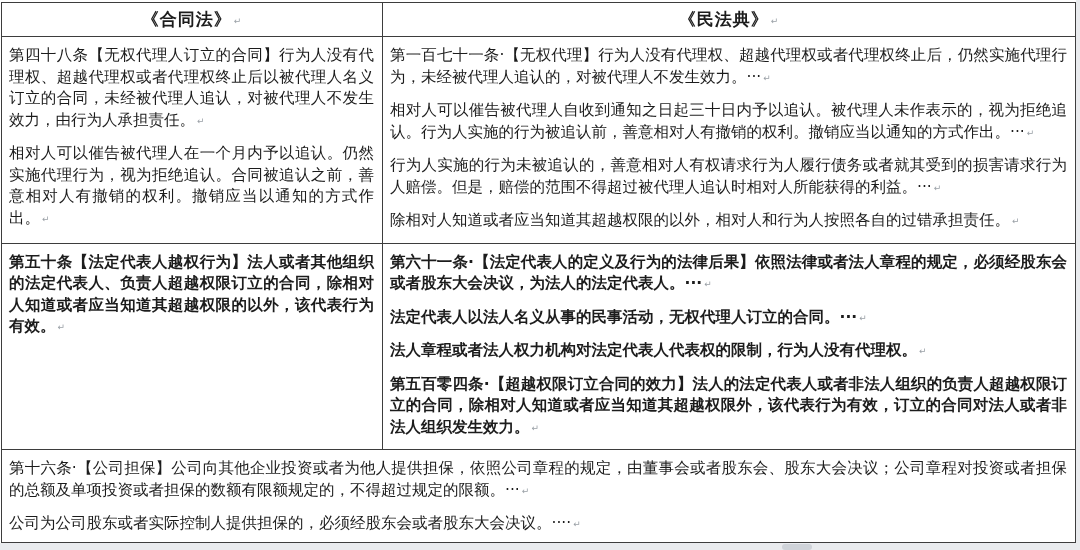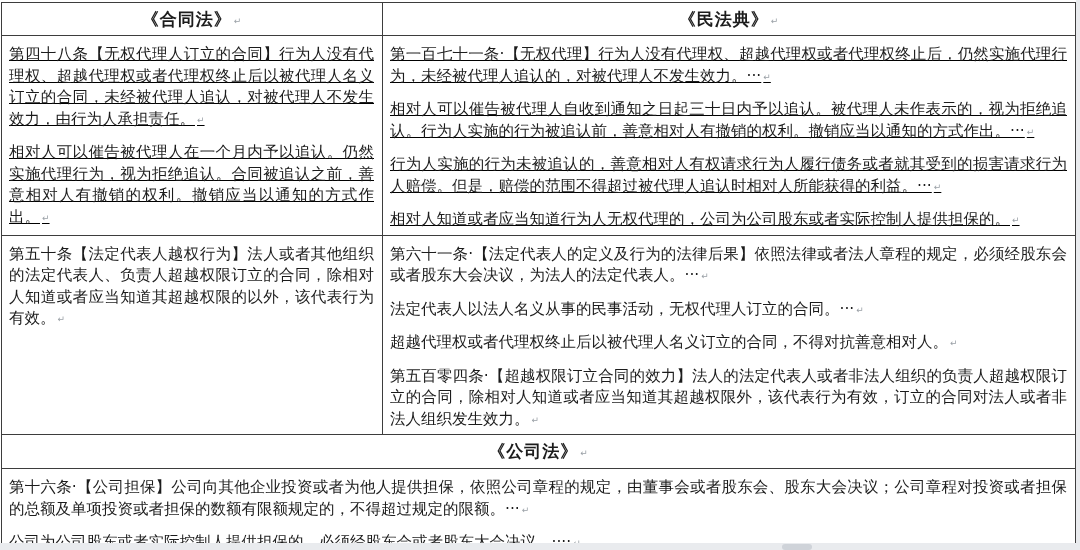--- a/index.html
+++ b/index.html
@@ -32,22 +32,22 @@
   }
   table.law-table th {
     font-size: 17px;
     font-weight: bold;
     text-align: center;
     vertical-align: middle;
     padding: 4px 0;
     letter-spacing: 1px;
   }
   tr.header-row   { height: 33px; }
-  tr.body-row-1   { height: 197px; text-decoration: underline; }
-  tr.body-row-2   { height: 191px; }
+  tr.body-row-1   { height: 197px; }
+  tr.body-row-2   { height: 191px; font-weight: bold; }
   tr.company-head { height: 34px; }
   tr.company-body { height: 86px; }
   p.para {
     font-size: 15.5px;
     line-height: 21.5px;
     text-align: justify;
     margin: 5px 0 11px 0;
     color: #1c1c1c;
   }
   p.para:last-child { margin-bottom: 0; }
@@ -96,41 +96,36 @@
 
     <tr class="body-row-1">
       <td>
         <p class="para">第四十八条【无权代理人订立的合同】行为人没有代理权、超越代理权或者代理权终止后以被代理人名义订立的合同，未经被代理人追认，对被代理人不发生效力，由行为人承担责任。</p>
         <p class="para">相对人可以催告被代理人在一个月内予以追认。仍然实施代理行为，视为拒绝追认。合同被追认之前，善意相对人有撤销的权利。撤销应当以通知的方式作出。</p>
       </td>
       <td>
         <p class="para">第一百七十一条·【无权代理】行为人没有代理权、超越代理权或者代理权终止后，仍然实施代理行为，未经被代理人追认的，对被代理人不发生效力。···</p>
         <p class="para">相对人可以催告被代理人自收到通知之日起三十日内予以追认。被代理人未作表示的，视为拒绝追认。行为人实施的行为被追认前，善意相对人有撤销的权利。撤销应当以通知的方式作出。···</p>
         <p class="para">行为人实施的行为未被追认的，善意相对人有权请求行为人履行债务或者就其受到的损害请求行为人赔偿。但是，赔偿的范围不得超过被代理人追认时相对人所能获得的利益。···</p>
-        <p class="para">相对人知道或者应当知道行为人无权代理的，公司为公司股东或者实际控制人提供担保的。</p>
+        <p class="para">除相对人知道或者应当知道其超越权限的以外，相对人和行为人按照各自的过错承担责任。</p>
       </td>
     </tr>
 
     <tr class="body-row-2">
       <td>
         <p class="para">第五十条【法定代表人越权行为】法人或者其他组织的法定代表人、负责人超越权限订立的合同，除相对人知道或者应当知道其超越权限的以外，该代表行为有效。</p>
       </td>
       <td>
         <p class="para">第六十一条·【法定代表人的定义及行为的法律后果】依照法律或者法人章程的规定，必须经股东会或者股东大会决议，为法人的法定代表人。···</p>
         <p class="para">法定代表人以法人名义从事的民事活动，无权代理人订立的合同。···</p>
-        <p class="para">超越代理权或者代理权终止后以被代理人名义订立的合同，不得对抗善意相对人。</p>
+        <p class="para">法人章程或者法人权力机构对法定代表人代表权的限制，行为人没有代理权。</p>
         <p class="para">第五百零四条·【超越权限订立合同的效力】法人的法定代表人或者非法人组织的负责人超越权限订立的合同，除相对人知道或者应当知道其超越权限外，该代表行为有效，订立的合同对法人或者非法人组织发生效力。</p>
       </td>
     </tr>
 
-    <tr class="company-head">
-      <th colspan="2">
-        <span class="title-text">《公司法》</span>
-      </th>
-    </tr>
 
     <tr class="company-body">
       <td colspan="2">
         <p class="para">第十六条·【公司担保】公司向其他企业投资或者为他人提供担保，依照公司章程的规定，由董事会或者股东会、股东大会决议；公司章程对投资或者担保的总额及单项投资或者担保的数额有限额规定的，不得超过规定的限额。···</p>
         <p class="para">公司为公司股东或者实际控制人提供担保的，必须经股东会或者股东大会决议。····</p>
       </td>
     </tr>
   </tbody>
     </table>
 </div>

